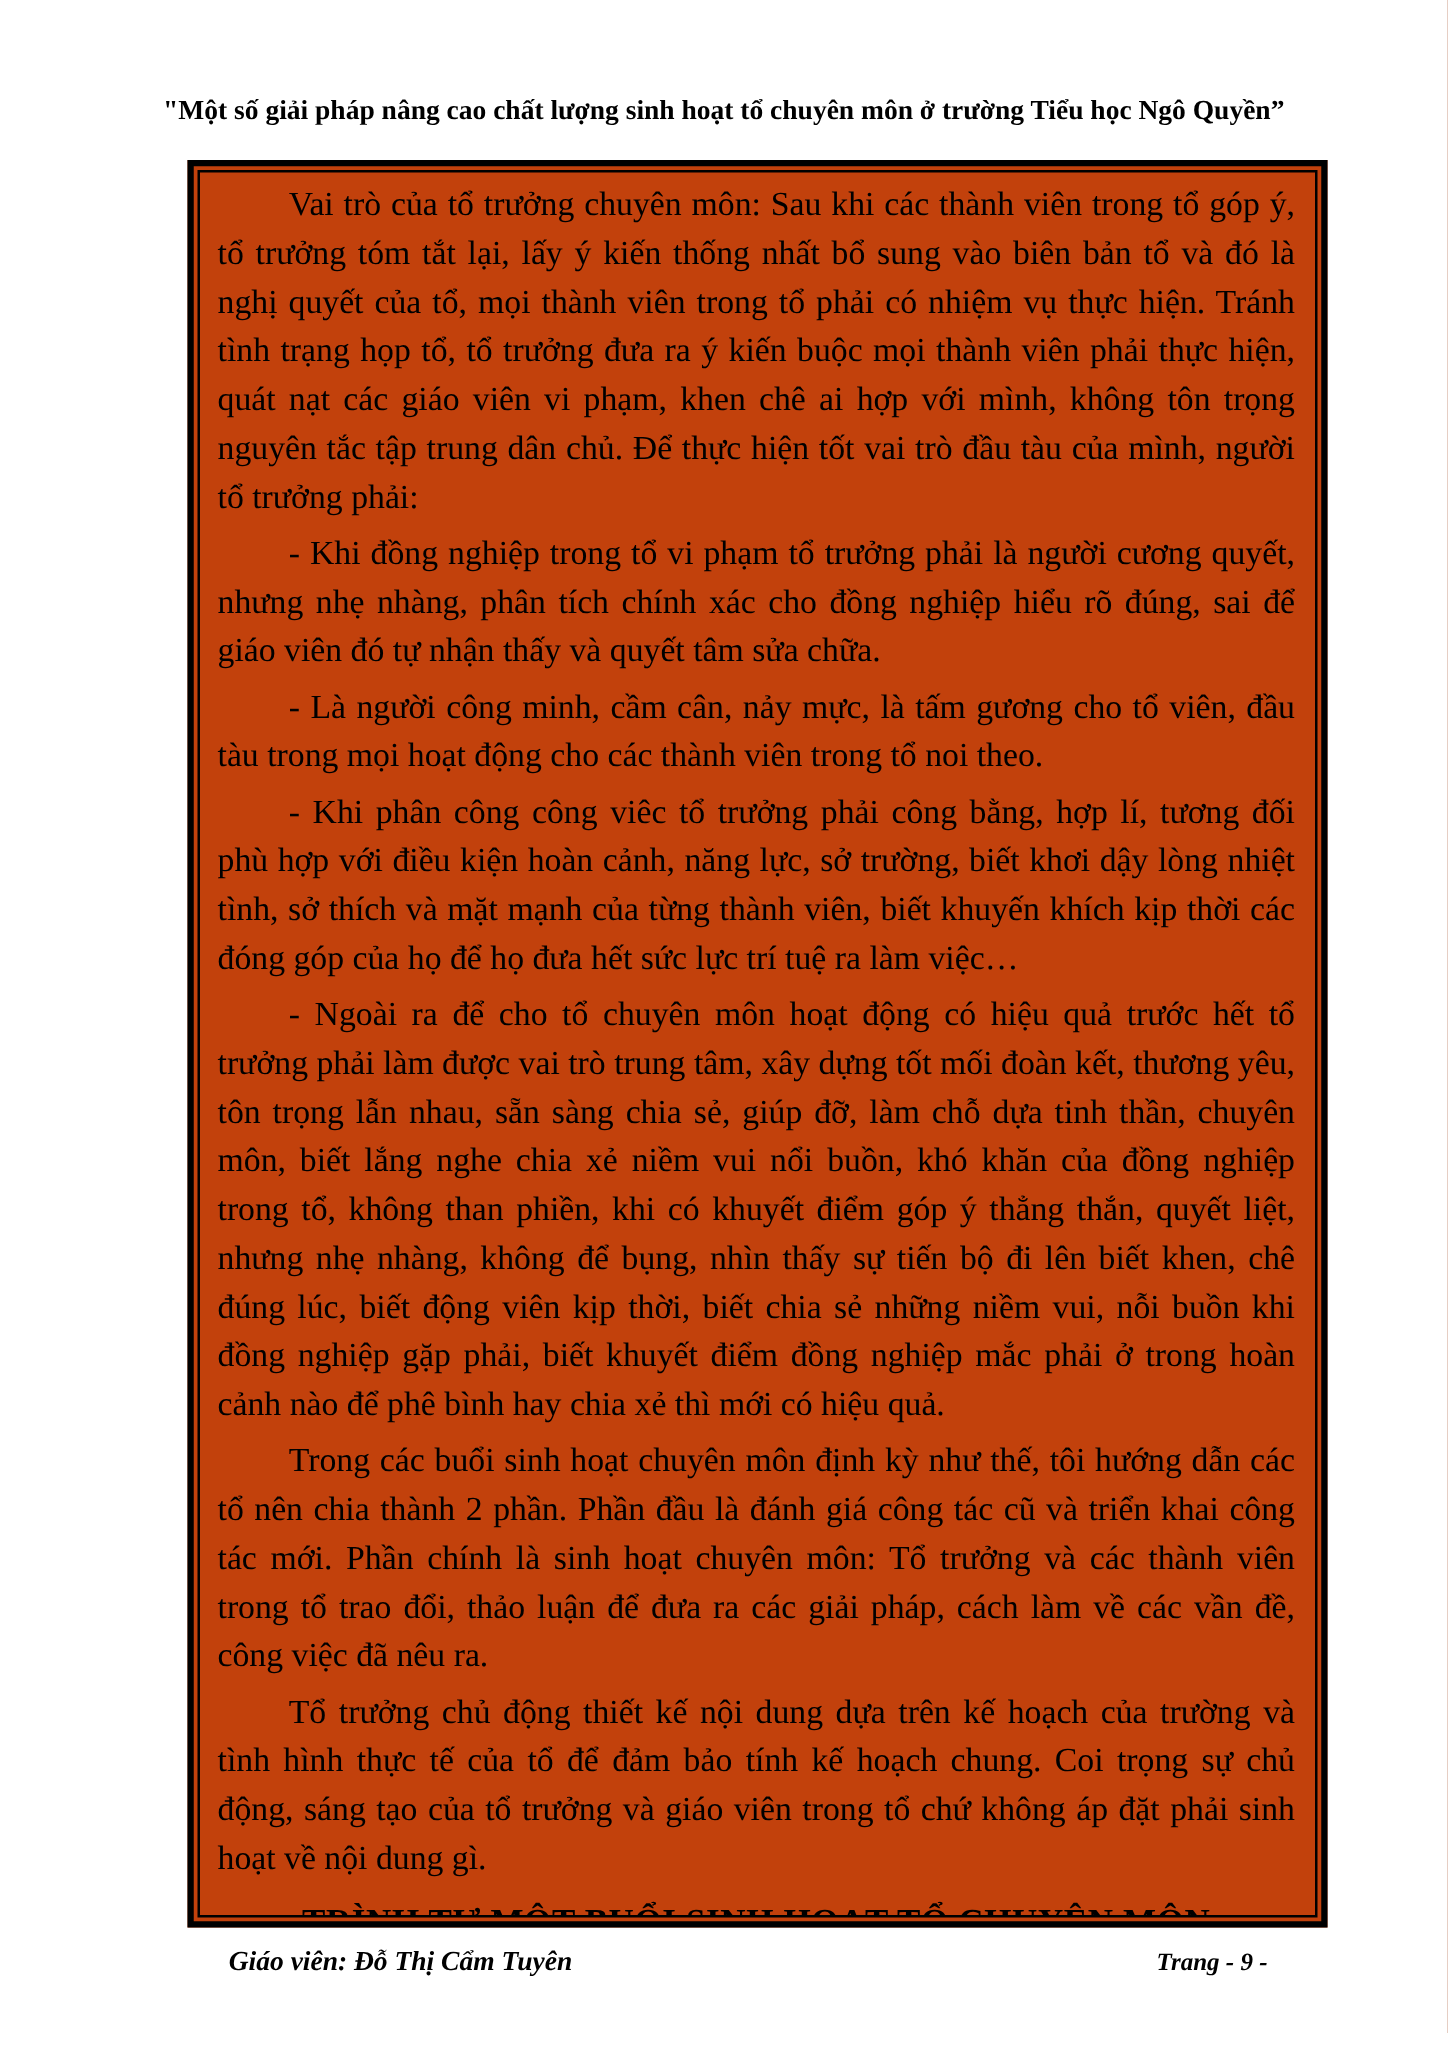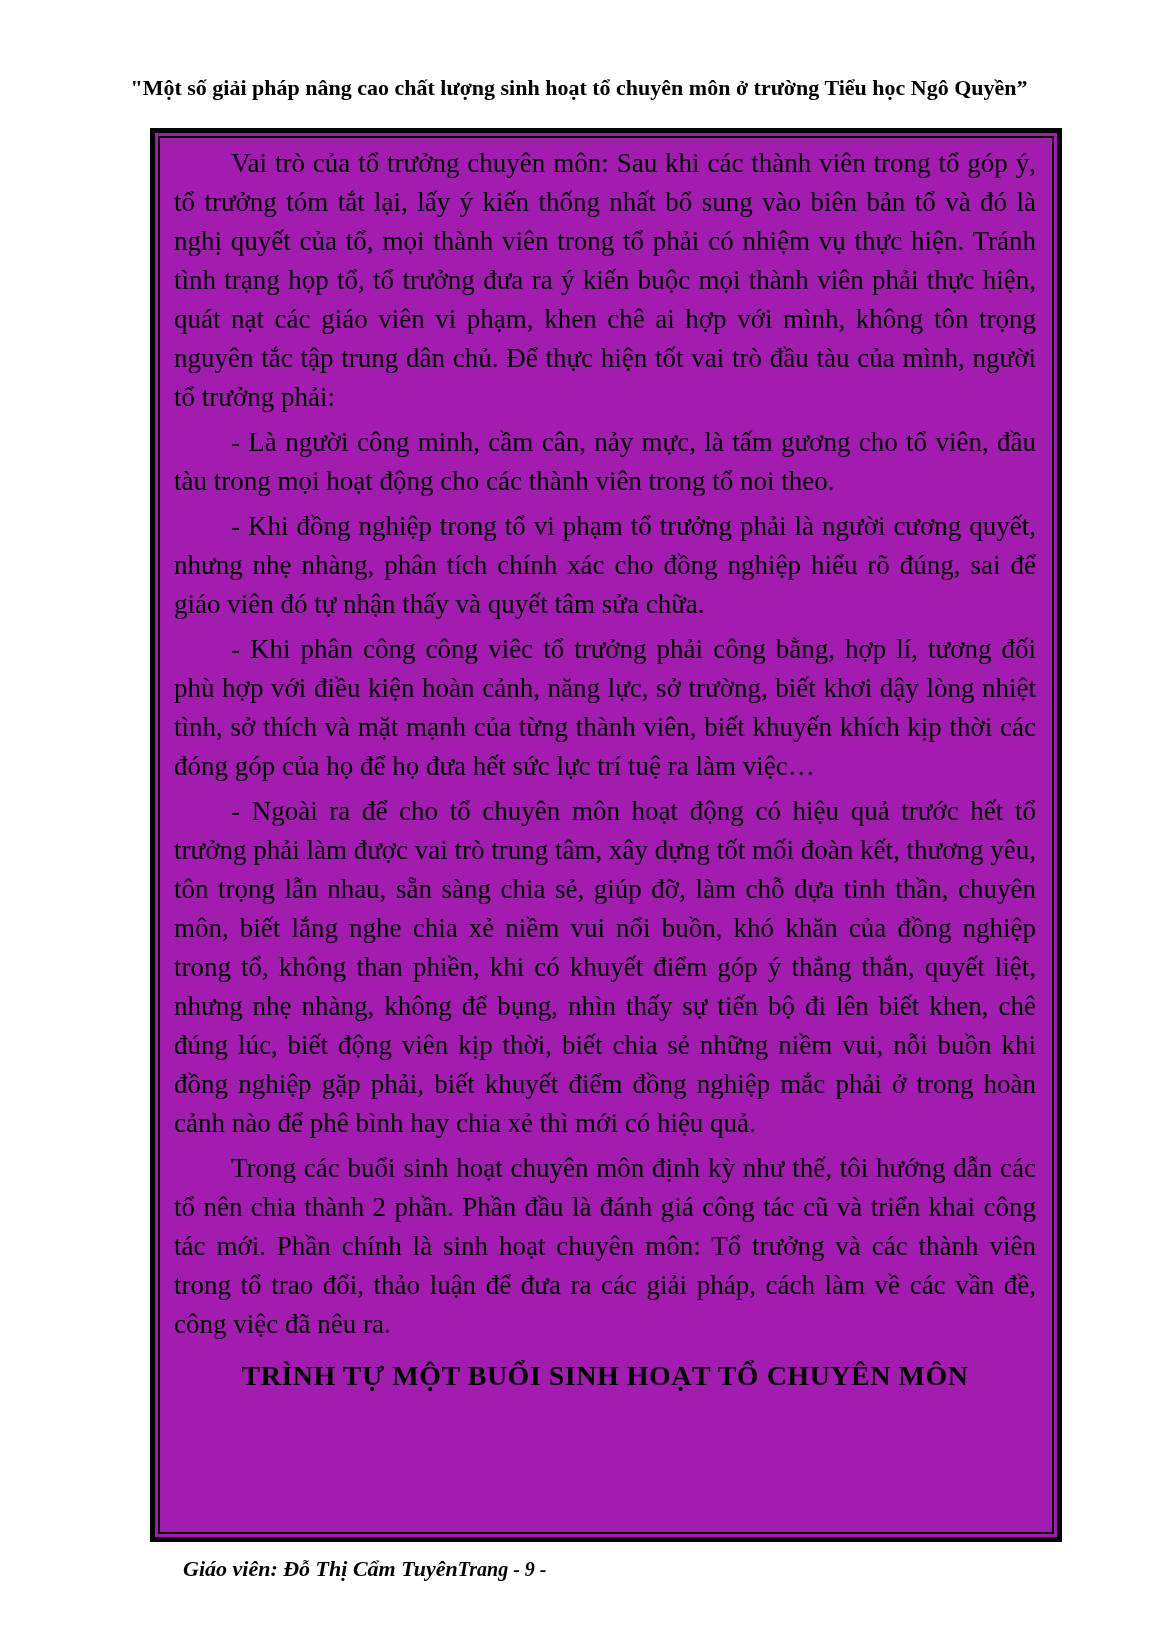--- a/index.html
+++ b/index.html
@@ -25,21 +25,21 @@
   }
   .content-box {
     position: absolute;
     top: 128px;
     left: 150px;
     width: 912px;
     height: 1414px;
     box-sizing: border-box;
     border: 5px solid #000000;
     padding: 3px;
-    background: #a21caf;
+    background: #c2410c;
   }
   .content-inner {
     box-sizing: border-box;
     height: 100%;
     border: 2px solid #000000;
     padding: 6px 16px 10px 14px;
     overflow: hidden;
   }
   p.body-par {
     margin: 0 0 6px 0;
@@ -57,21 +57,21 @@
     letter-spacing: 0.5px;
   }
   .doc-footer {
     position: absolute;
     top: 1556px;
     left: 150px;
     width: 912px;
     box-sizing: border-box;
     padding: 0 48px 0 33px;
     display: flex;
-    justify-content: flex-start;
+    justify-content: space-between;
     align-items: baseline;
   }
   .footer-teacher {
     font-weight: bold;
     font-style: italic;
     font-size: 22px;
   }
   .footer-page {
     font-weight: bold;
     font-style: italic;
@@ -83,30 +83,31 @@
 
 <div class="page">
 
   <div class="doc-header">"Một số giải pháp nâng cao chất lượng sinh hoạt tổ chuyên môn ở trường Tiểu học Ngô Quyền”</div>
 
   <div class="content-box">
     <div class="content-inner">
 
       <p class="body-par">Vai trò của tổ trưởng chuyên môn: Sau khi các thành viên trong tổ góp ý, tổ trưởng tóm tắt lại, lấy ý kiến thống nhất bổ sung vào biên bản tổ và đó là nghị quyết của tổ, mọi thành viên trong tổ phải có nhiệm vụ thực hiện. Tránh tình trạng họp tổ, tổ trưởng đưa ra ý kiến buộc mọi thành viên phải thực hiện, quát nạt các giáo viên vi phạm, khen chê ai hợp với mình, không tôn trọng nguyên tắc tập trung dân chủ. Để thực hiện tốt vai trò đầu tàu của mình, người tổ trưởng phải:</p>
 
+      <p class="body-par">- Khi đồng nghiệp trong tổ vi phạm tổ trưởng phải là người cương quyết, nhưng nhẹ nhàng, phân tích chính xác cho đồng nghiệp hiểu rõ đúng, sai để giáo viên đó tự nhận thấy và quyết tâm sửa chữa.</p>
+
       <p class="body-par">- Là người công minh, cầm cân, nảy mực, là tấm gương cho tổ viên, đầu tàu trong mọi hoạt động cho các thành viên trong tổ noi theo.</p>
-
-      <p class="body-par">- Khi đồng nghiệp trong tổ vi phạm tổ trưởng phải là người cương quyết, nhưng nhẹ nhàng, phân tích chính xác cho đồng nghiệp hiểu rõ đúng, sai để giáo viên đó tự nhận thấy và quyết tâm sửa chữa.</p>
 
       <p class="body-par">- Khi phân công công viêc tổ trưởng phải công bằng, hợp lí, tương đối phù hợp với điều kiện hoàn cảnh, năng lực, sở trường, biết khơi dậy lòng nhiệt tình, sở thích và mặt mạnh của từng thành viên, biết khuyến khích kịp thời các đóng góp của họ để họ đưa hết sức lực trí tuệ ra làm việc…</p>
 
       <p class="body-par">- Ngoài ra để cho tổ chuyên môn hoạt động có hiệu quả trước hết tổ trưởng phải làm được vai trò trung tâm, xây dựng tốt mối đoàn kết, thương yêu, tôn trọng lẫn nhau, sẵn sàng chia sẻ, giúp đỡ, làm chỗ dựa tinh thần, chuyên môn, biết lắng nghe chia xẻ niềm vui nổi buồn, khó khăn của đồng nghiệp trong tổ, không than phiền, khi có khuyết điểm góp ý thẳng thắn, quyết liệt, nhưng nhẹ nhàng, không để bụng, nhìn thấy sự tiến bộ đi lên biết khen, chê đúng lúc, biết động viên kịp thời, biết chia sẻ những niềm vui, nỗi buồn khi đồng nghiệp gặp phải, biết khuyết điểm đồng nghiệp mắc phải ở trong hoàn cảnh nào để phê bình hay chia xẻ thì mới có hiệu quả.</p>
 
       <p class="body-par">Trong các buổi sinh hoạt chuyên môn định kỳ như thế, tôi hướng dẫn các tổ nên chia thành 2 phần. Phần đầu là đánh giá công tác cũ và triển khai công tác mới. Phần chính là sinh hoạt chuyên môn: Tổ trưởng và các thành viên trong tổ trao đổi, thảo luận để đưa ra các giải pháp, cách làm về các vần đề, công việc đã nêu ra.</p>
 
+      <p class="body-par">Tổ trưởng chủ động thiết kế nội dung dựa trên kế hoạch của trường và tình hình thực tế của tổ để đảm bảo tính kế hoạch chung. Coi trọng sự chủ động, sáng tạo của tổ trưởng và giáo viên trong tổ chứ không áp đặt phải sinh hoạt về nội dung gì.</p>
 
       <div class="section-heading">TRÌNH TỰ MỘT BUỔI SINH HOẠT TỔ CHUYÊN MÔN</div>
 
     </div>
   </div>
 
   <div class="doc-footer">
     <span class="footer-teacher">Giáo viên: Đỗ Thị Cẩm Tuyên</span>
     <span class="footer-page">Trang - 9 -</span>
   </div>

